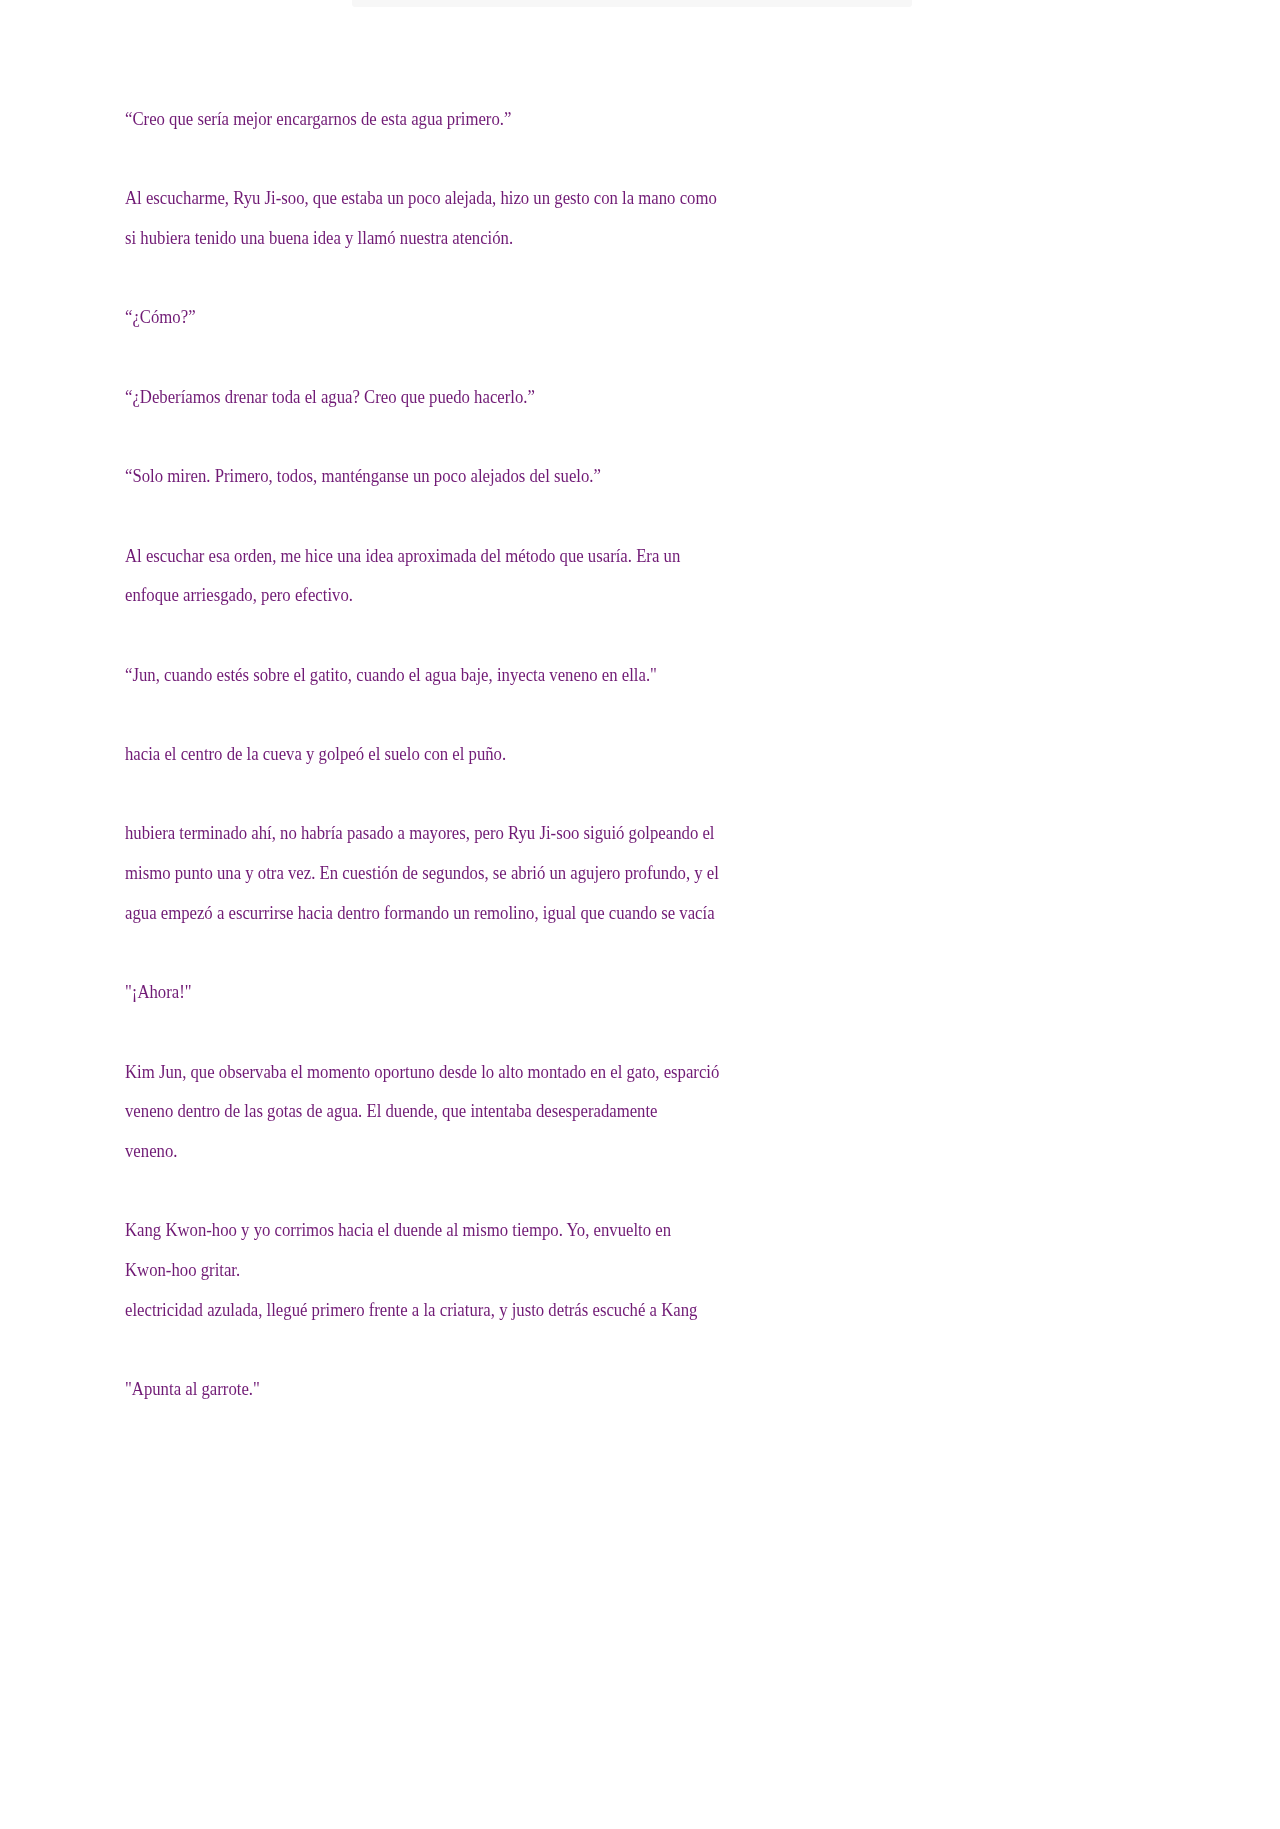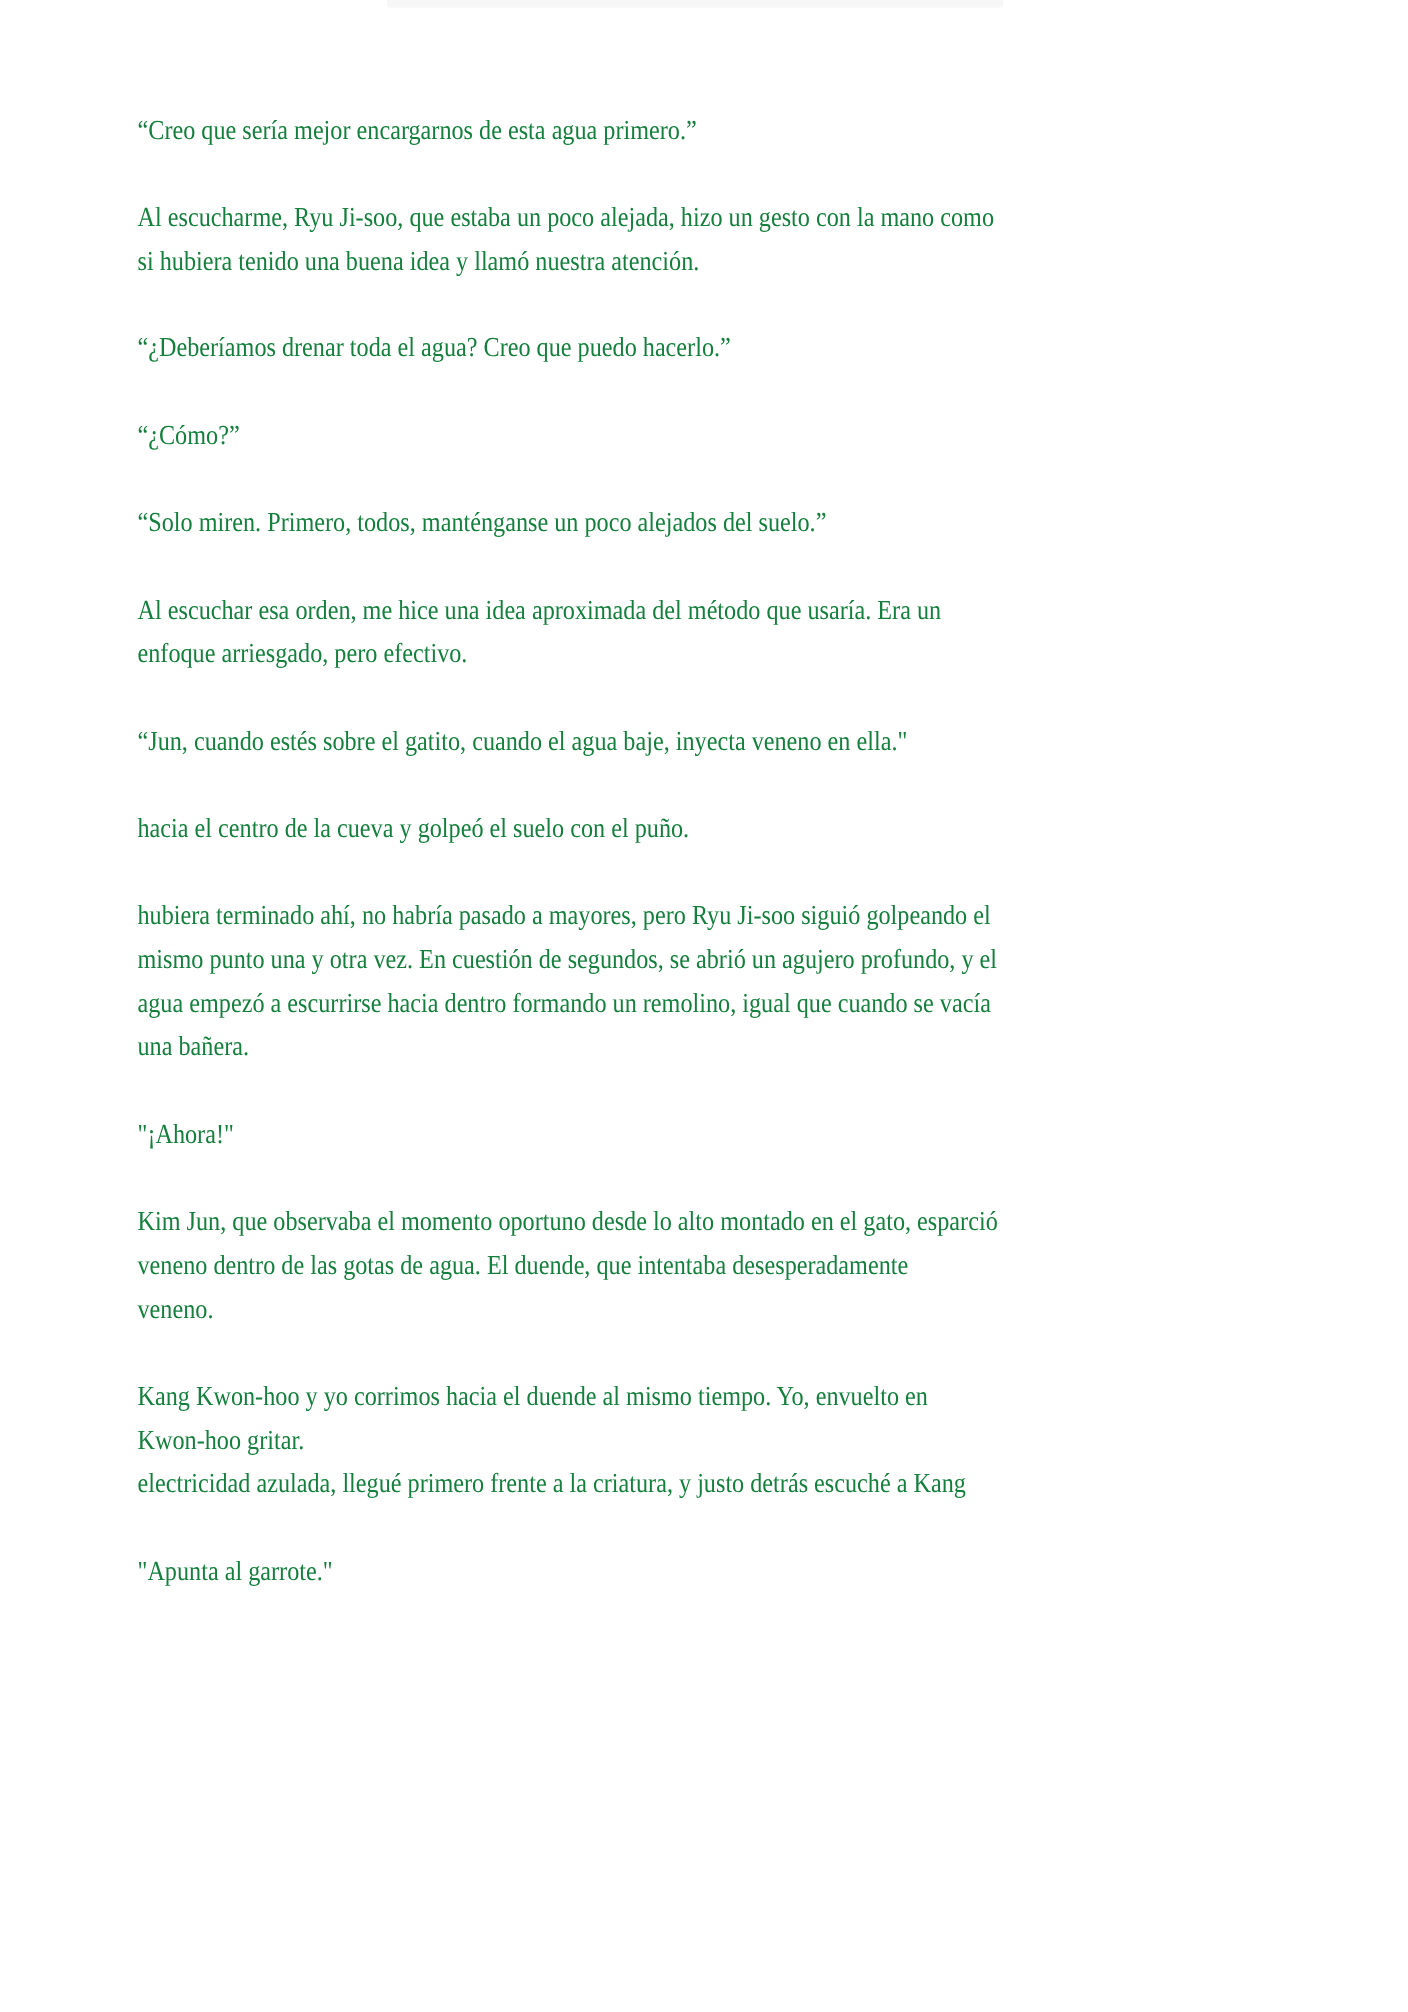--- a/index.html
+++ b/index.html
@@ -1,59 +1,58 @@
 <!DOCTYPE html>
 <html><head>
 <meta charset="utf-8">
 <style>
   html, body { margin: 0; padding: 0; background: #ffffff; }
   body { width: 1280px; height: 1829px; position: relative; overflow: hidden; }
   .topbar { position: absolute; top: 0; left: 352px; width: 560px; height: 7px; background: #f7f7f7; border-radius: 0 0 3px 3px; }
   .content { position: absolute; top: 99px; left: 125px; width: 1100px; }
-  .para { margin: 0 0 39.7px 0; color: #15803d; font-family: "Liberation Serif", serif; font-size: 25px; }
+  .para { margin: 0 0 39.7px 0; color: #701a75; font-family: "Liberation Serif", serif; font-size: 19px; }
   .line { display: block; height: 39.7px; line-height: 39.7px; white-space: nowrap; }
   .line span { display: inline-block; transform: scaleX(0.88); transform-origin: left center; }
 </style>
 </head>
 <body>
 
 <div class="topbar"></div>
 
 <div class="content">
   <p class="para">
     <span class="line"><span>“Creo que sería mejor encargarnos de esta agua primero.”</span></span>
   </p>
   <p class="para">
     <span class="line"><span>Al escucharme, Ryu Ji-soo, que estaba un poco alejada, hizo un gesto con la mano como</span></span>
     <span class="line"><span>si hubiera tenido una buena idea y llamó nuestra atención.</span></span>
   </p>
   <p class="para">
-    <span class="line"><span>“¿Deberíamos drenar toda el agua? Creo que puedo hacerlo.”</span></span>
+    <span class="line"><span>“¿Cómo?”</span></span>
   </p>
   <p class="para">
-    <span class="line"><span>“¿Cómo?”</span></span>
+    <span class="line"><span>“¿Deberíamos drenar toda el agua? Creo que puedo hacerlo.”</span></span>
   </p>
   <p class="para">
     <span class="line"><span>“Solo miren. Primero, todos, manténganse un poco alejados del suelo.”</span></span>
   </p>
   <p class="para">
     <span class="line"><span>Al escuchar esa orden, me hice una idea aproximada del método que usaría. Era un</span></span>
     <span class="line"><span>enfoque arriesgado, pero efectivo.</span></span>
   </p>
   <p class="para">
     <span class="line"><span>“Jun, cuando estés sobre el gatito, cuando el agua baje, inyecta veneno en ella."</span></span>
   </p>
   <p class="para">
     <span class="line"><span>hacia el centro de la cueva y golpeó el suelo con el puño.</span></span>
   </p>
   <p class="para">
     <span class="line"><span>hubiera terminado ahí, no habría pasado a mayores, pero Ryu Ji-soo siguió golpeando el</span></span>
     <span class="line"><span>mismo punto una y otra vez. En cuestión de segundos, se abrió un agujero profundo, y el</span></span>
     <span class="line"><span>agua empezó a escurrirse hacia dentro formando un remolino, igual que cuando se vacía</span></span>
-    <span class="line"><span>una bañera.</span></span>
   </p>
   <p class="para">
     <span class="line"><span>"¡Ahora!"</span></span>
   </p>
   <p class="para">
     <span class="line"><span>Kim Jun, que observaba el momento oportuno desde lo alto montado en el gato, esparció</span></span>
     <span class="line"><span>veneno dentro de las gotas de agua. El duende, que intentaba desesperadamente</span></span>
     <span class="line"><span>veneno.</span></span>
   </p>
   <p class="para">

